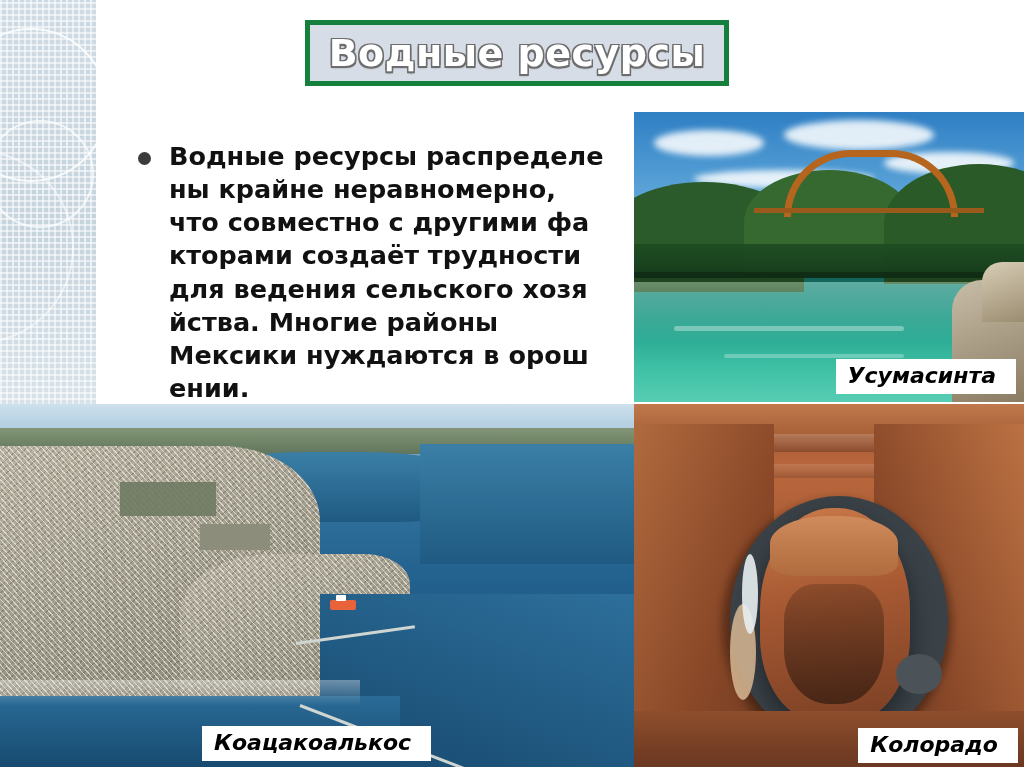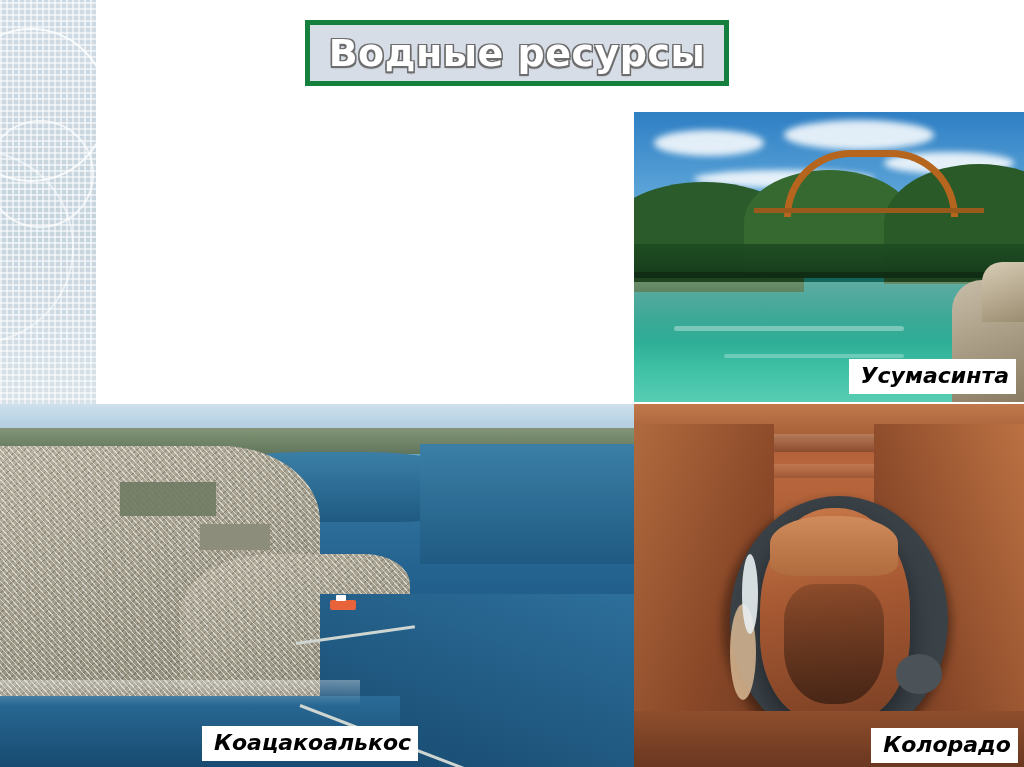--- a/index.html
+++ b/index.html
@@ -102,21 +102,21 @@
     overflow: hidden;
   }
   .photo-caption {
     position: absolute;
     background: #ffffff;
     color: #000000;
     font-family: "DejaVu Sans", sans-serif;
     font-size: 22px;
     font-weight: bold;
     font-style: italic;
-    padding: 5px 7px 6px 12px;
+    padding: 5px 20px 6px 12px;
     white-space: nowrap;
     line-height: 1.1;
   }
 
   
   #photo-usumacinta {
     left: 634px; top: 112px; width: 390px; height: 290px;
     background:
       
       linear-gradient(180deg, #2f7fc4 0%, #5ba4d8 28%, #a8cfe8 45%, #cfe4ef 52%, #cfe4ef 53%, #1f7f72 53%, #1a8d7d 62%, #27a58f 75%, #3ec0a5 88%, #57cdb3 100%);
@@ -223,20 +223,31 @@
   <div class="left-band">
     <div class="band-circle c1"></div>
     <div class="band-circle c2"></div>
     <div class="band-circle c3"></div>
   </div>
 
   <div class="title-wrap">
     <div class="title-text">Водные ресурсы</div>
   </div>
 
+  <div class="bullet-block">
+    <div class="bullet-dot"></div>
+    <div class="body-text">Водные ресурсы распределе
+ны крайне неравномерно,
+что совместно  с другими фа
+кторами создаёт  трудности
+для ведения сельского  хозя
+йства. Многие районы
+Мексики нуждаются  в орош
+ении.</div>
+  </div>
 
   <div class="photo" id="photo-usumacinta">
     <div class="us-cloud" style="left:20px; top:18px; width:110px; height:26px;"></div>
     <div class="us-cloud" style="left:150px; top:8px; width:150px; height:30px;"></div>
     <div class="us-cloud" style="left:250px; top:40px; width:130px; height:22px;"></div>
     <div class="us-cloud" style="left:60px; top:58px; width:180px; height:18px;"></div>
 
     <div class="us-hill" style="left:-30px; top:70px; width:200px; height:110px;"></div>
     <div class="us-hill" style="left:110px; top:58px; width:170px; height:104px; background:#35692f;"></div>
     <div class="us-hill" style="left:250px; top:52px; width:190px; height:120px; background:#2a5a28;"></div>

